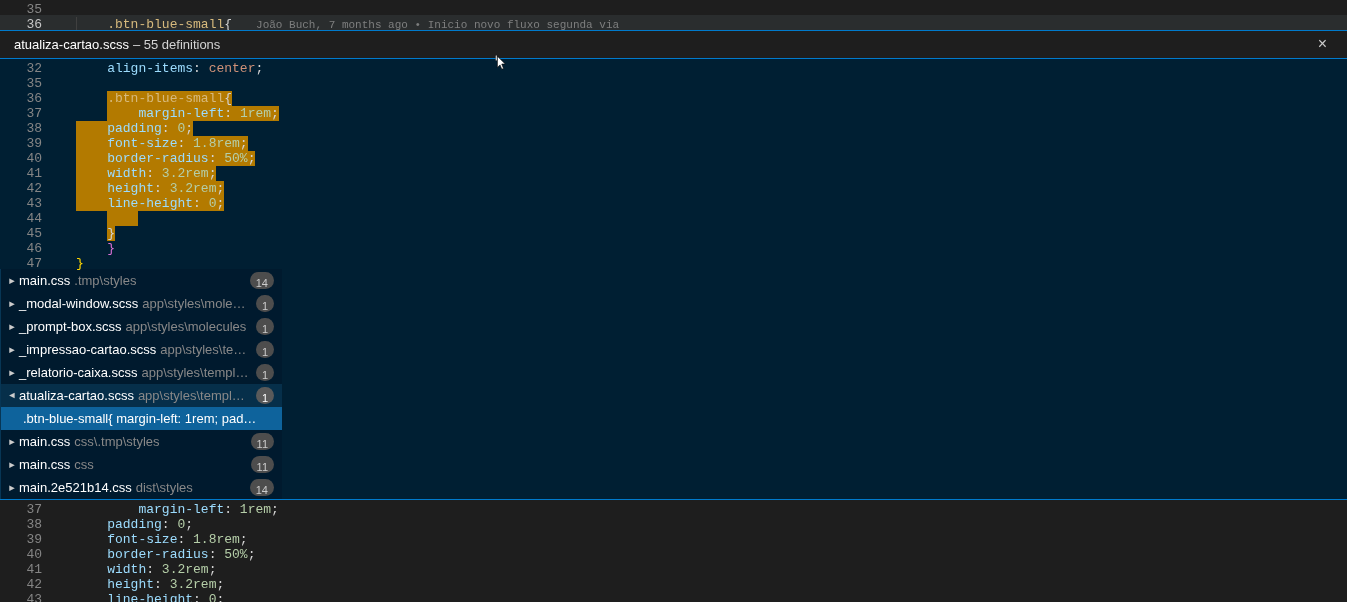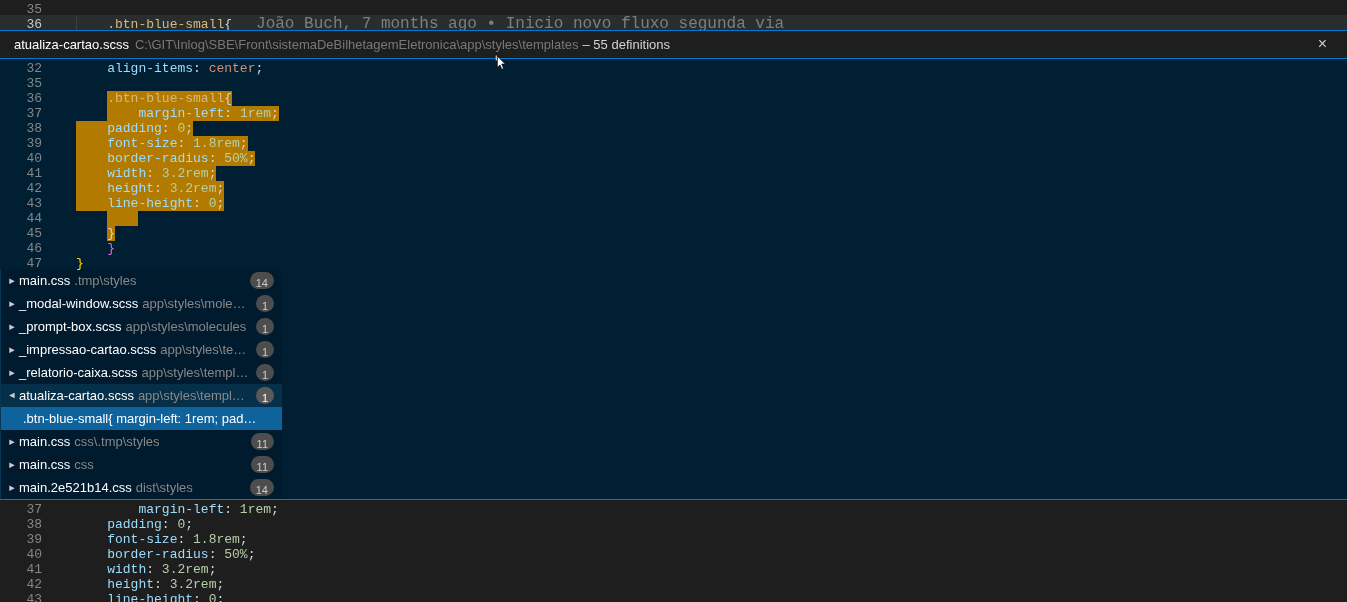--- a/index.html
+++ b/index.html
@@ -48,21 +48,21 @@
   background: #b37a00;
 }
 .tk-selector { color: #d7ba7d; }
 .tk-prop { color: #9cdcfe; }
 .tk-val { color: #ce9178; }
 .tk-num { color: #b5cea8; }
 .tk-punct { color: #d4d4d4; }
 .tk-pseudo { color: #d7ba7d; }
 .codelens {
   color: #999999;
-  font-size: 16px;
+  font-size: 11px;
   margin-left: 24px;
   opacity: 0.75;
 }
 .peek-header {
   background: #1e1e1e;
   height: 28px;
   display: flex;
   align-items: center;
   padding-left: 14px;
   font-family: 'Segoe UI', sans-serif;
@@ -167,21 +167,20 @@
   </div>
   <div class="line" style="background:#2a2d2e">
     <span class="gutter active">36</span>
     <span class="fold-marker"></span>
     <span class="code-area"><span style="position:relative"><span class="indent-guide" style="left:0"></span></span>    <span class="tk-selector">.btn-blue-small</span><span class="tk-punct">{</span><span class="codelens">João Buch, 7 months ago • Inicio novo fluxo segunda via</span></span>
   </div>
 </div>
 
 <div class="peek-header">
   <span class="peek-filename">atualiza-cartao.scss</span>
-  <span class="peek-path">C:\GIT\Inlog\SBE\Front\sistemaDeBilhetagemEletronica\app\styles\templates</span>
   <span class="peek-count">– 55 definitions</span>
   <span class="close-x">×</span>
 </div>
 
 <div class="peek-body">
   <div class="peek-code" id="peek-code">
       <div class="line"><span class="gutter">32</span><span class="fold-marker"></span><span class="code-area"><span style="display:inline-block;width:0;position:relative"><span class="indent-guide"></span></span>    <span class="tk-prop">align-items</span><span class="tk-punct">: </span><span class="tk-val">center</span><span class="tk-punct">;</span></span></div>
       <div class="line"><span class="gutter">35</span><span class="fold-marker"></span><span class="code-area"></span></div>
       <div class="line"><span class="gutter">36</span><span class="fold-marker"></span><span class="code-area"><span style="display:inline-block;width:0;position:relative"><span class="indent-guide"></span></span>    <span class="hl-sel"><span class="tk-selector">.btn-blue-small</span><span class="tk-punct">{</span></span></span></div>
       <div class="line"><span class="gutter">37</span><span class="fold-marker"></span><span class="code-area"><span style="display:inline-block;width:0;position:relative"><span class="indent-guide"></span></span>    <span class="hl-sel">    <span class="tk-prop">margin-left</span><span class="tk-punct">: </span><span class="tk-num">1rem</span><span class="tk-punct">;</span></span></span></div>

